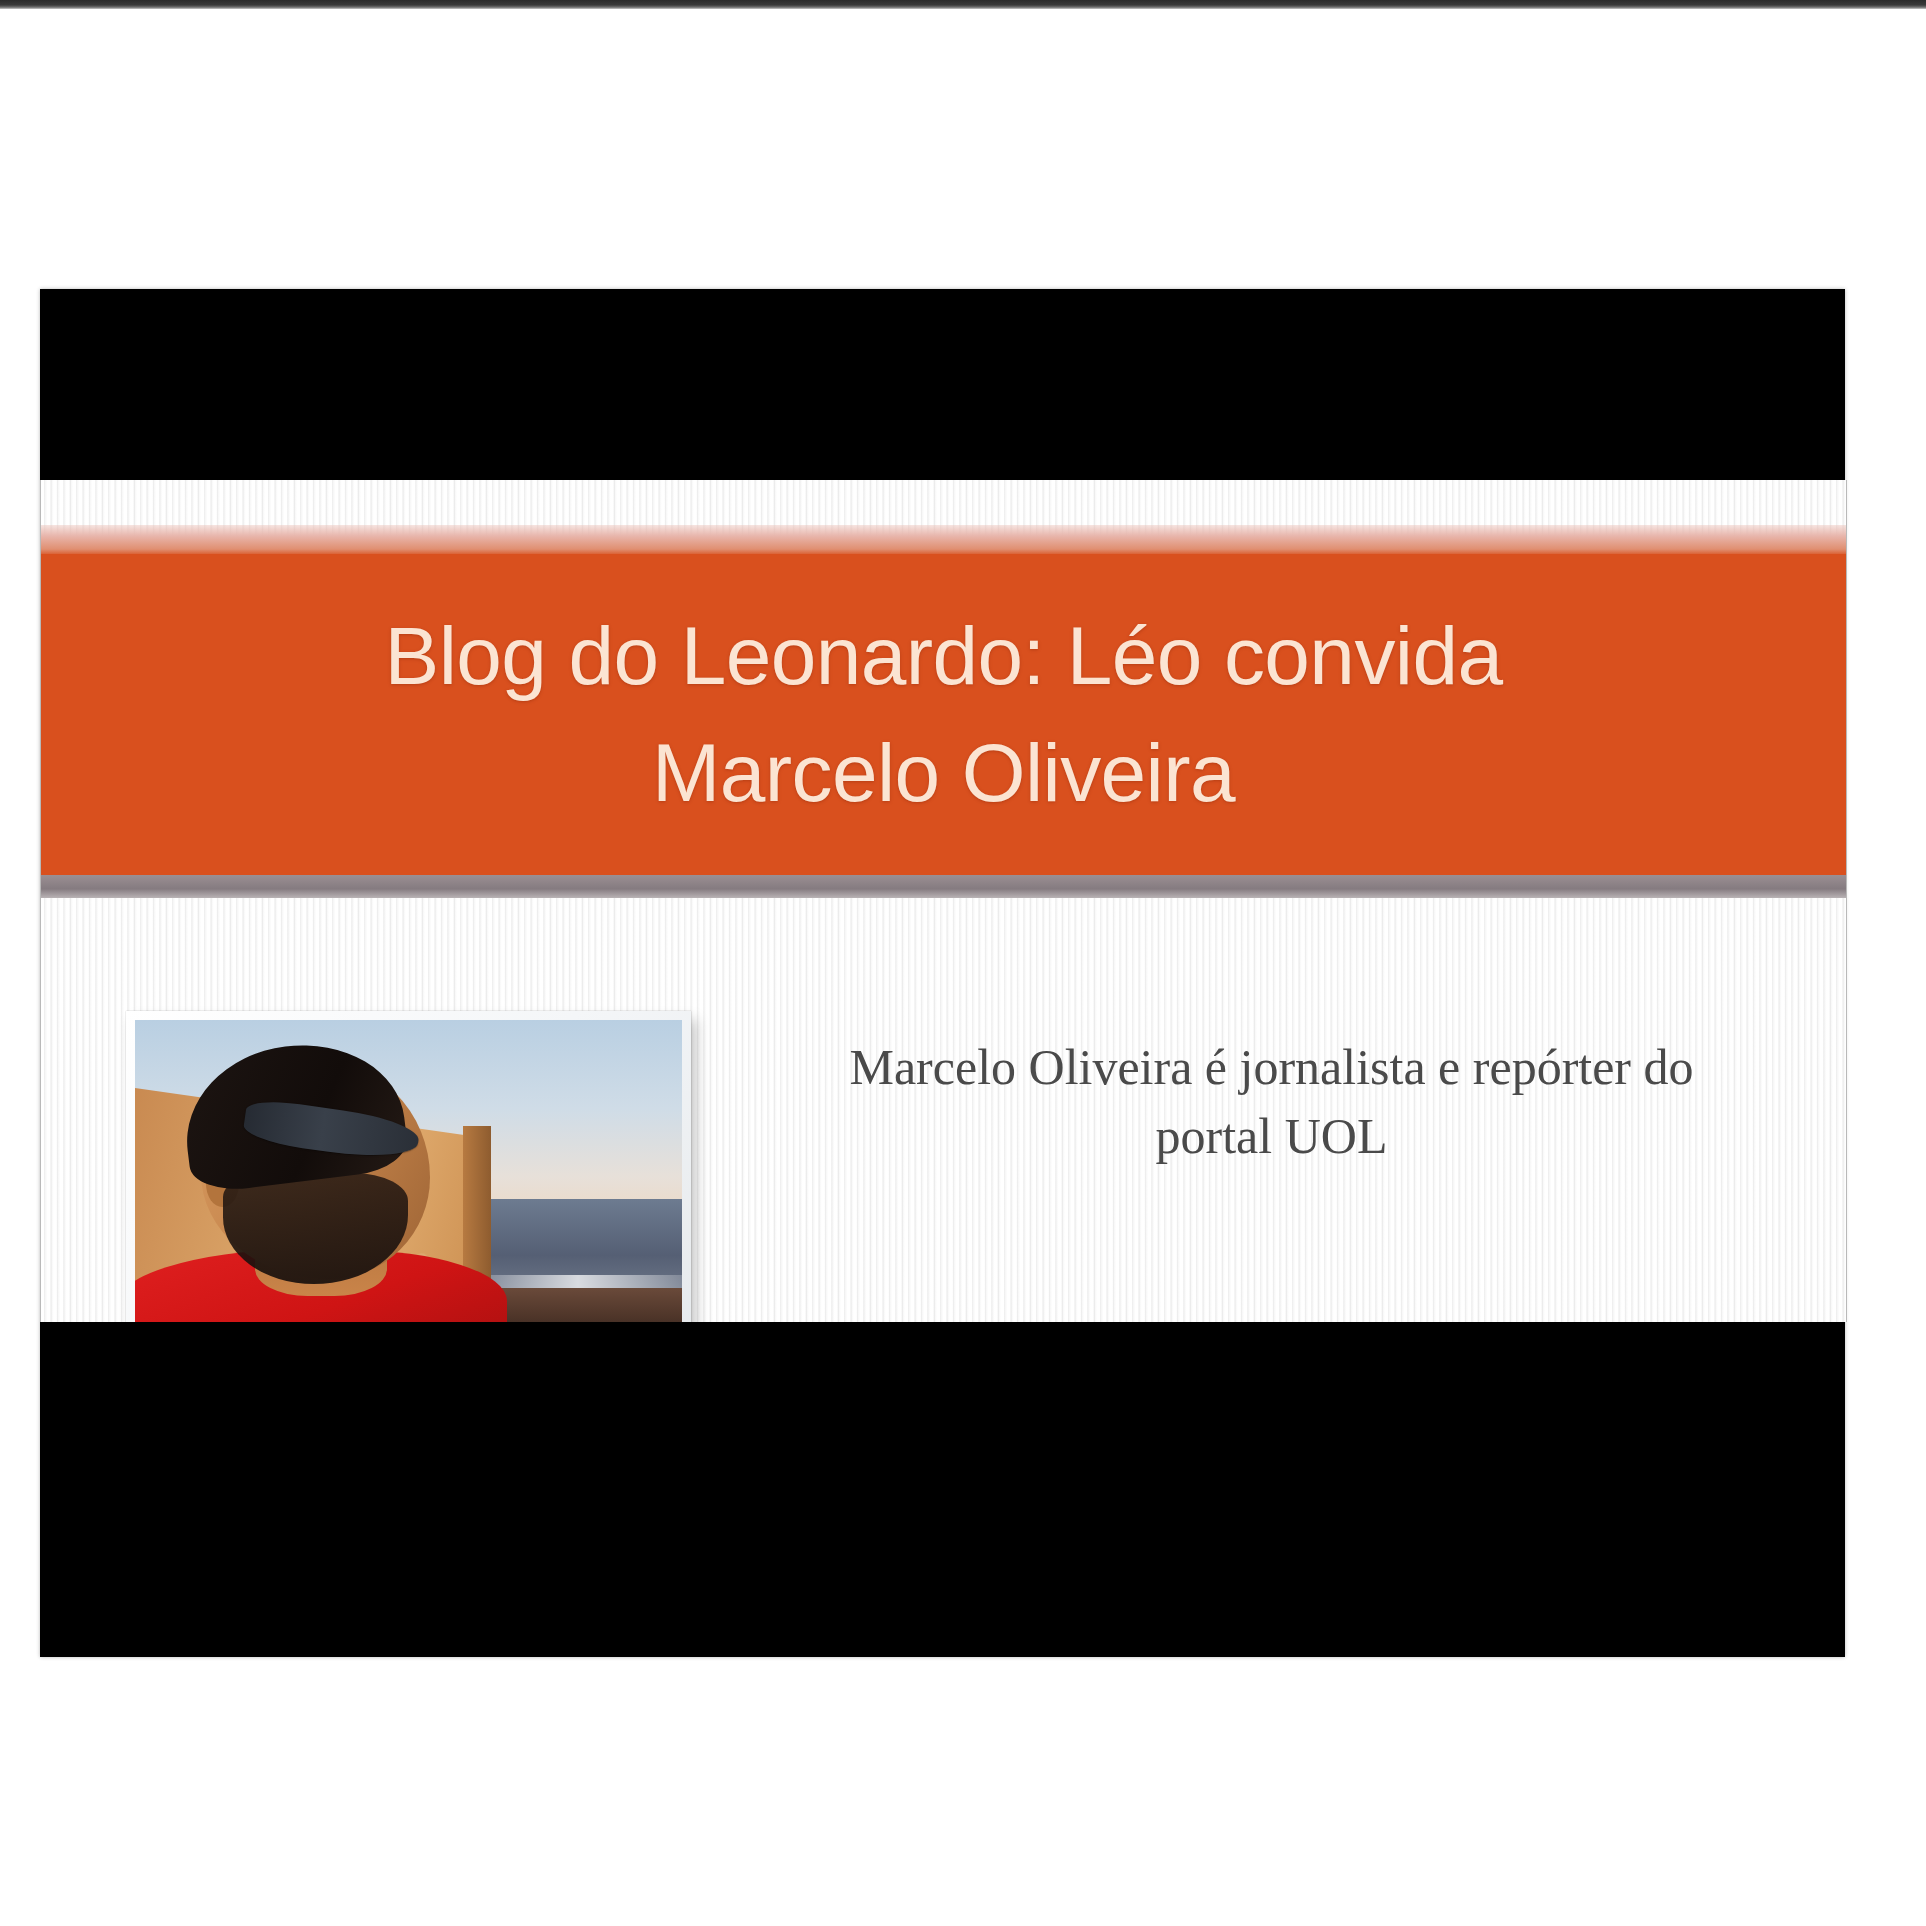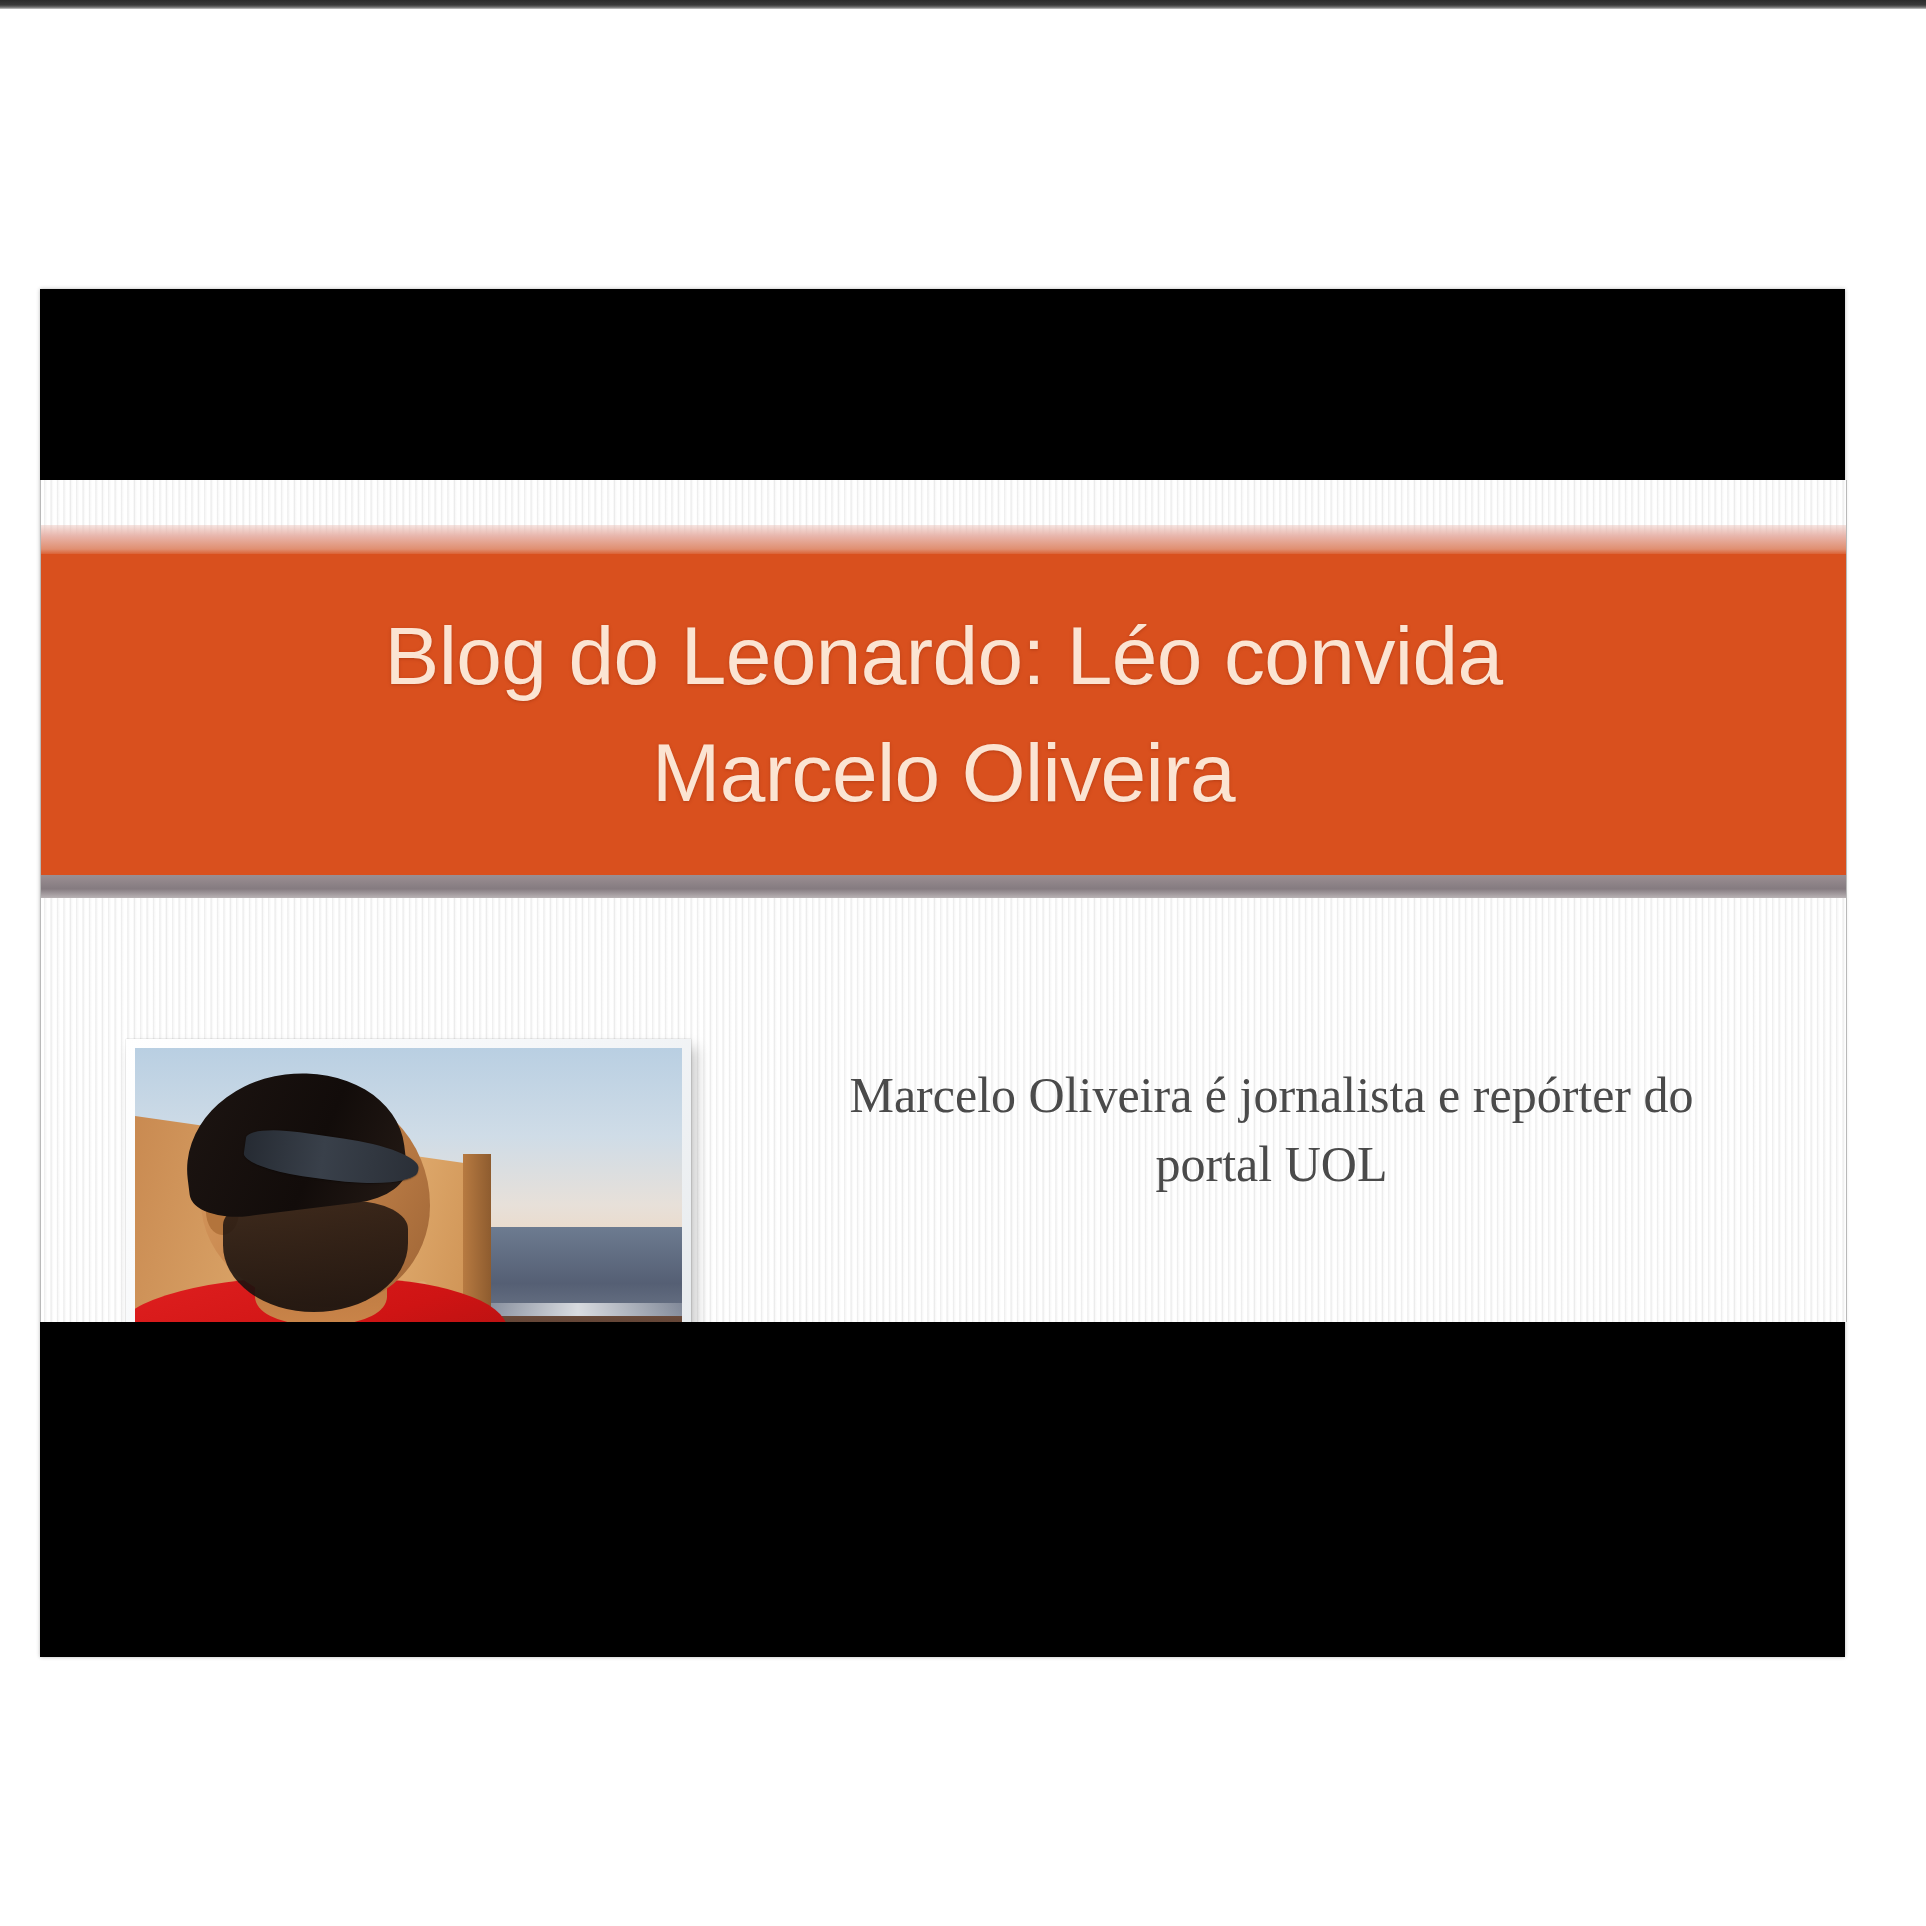--- a/index.html
+++ b/index.html
@@ -122,21 +122,21 @@
     top: 395px;
     width: 100%;
     height: 23px;
     background: linear-gradient(to bottom, #9b8f93 0%, #857b80 60%, #b9b3b5 100%);
   }
 
   
   #slide-body {
     position: absolute;
     left: 0;
-    top: 432px;
+    top: 404px;
     width: 100%;
     height: 609px;
   }
 
   
   #photo-frame {
     position: absolute;
     left: 85px;
     top: 127px;
     width: 565px;

